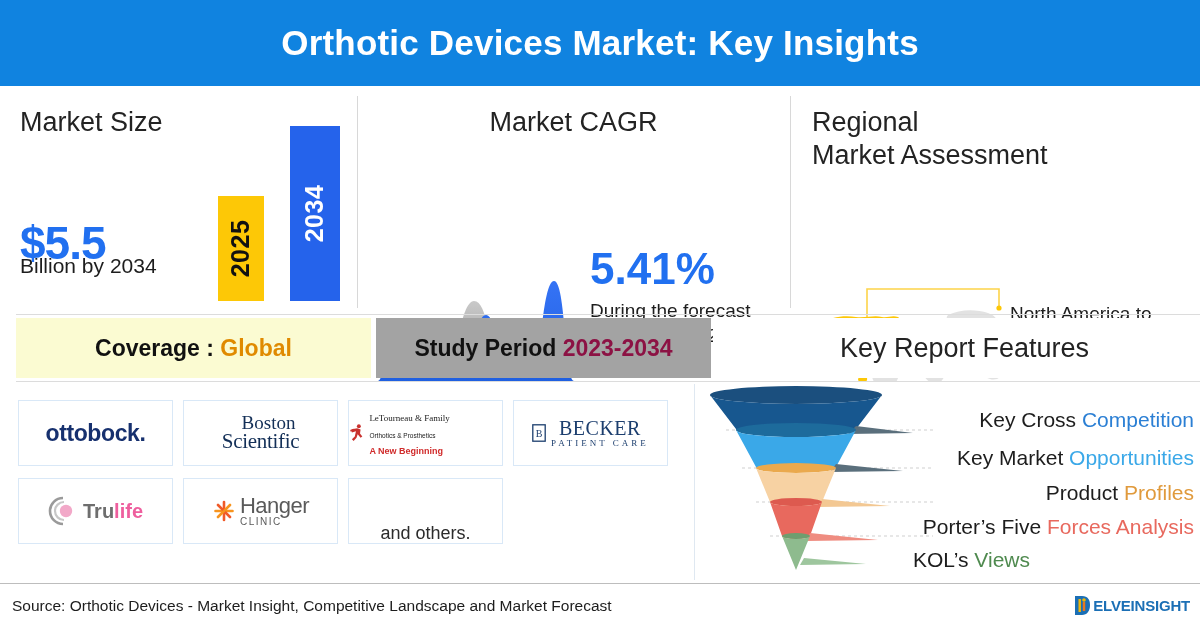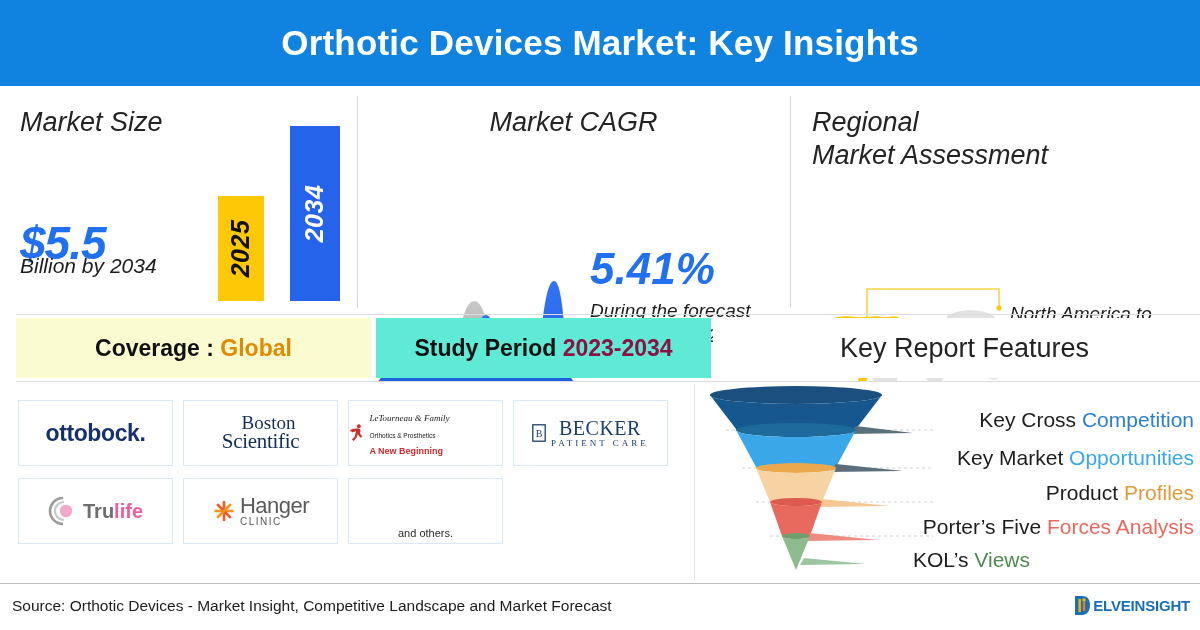--- a/index.html
+++ b/index.html
@@ -15,21 +15,21 @@
   .header{
     position:absolute;left:0;top:0;width:1200px;height:86px;
     background:#1083e0;display:flex;align-items:center;justify-content:center;
   }
   .header-title{
     color:#ffffff;font-size:35px;font-weight:bold;letter-spacing:.2px;
     font-family:"Liberation Sans",sans-serif;
   }
 
   
-  .top-row{position:absolute;left:0;top:86px;width:1200px;height:228px;background:#fff;font-style:italic;}
+  .top-row{position:absolute;left:0;top:86px;width:1200px;height:228px;background:#fff;}
   .vdiv{position:absolute;top:10px;width:1px;height:212px;background:#d8d8d8;}
   .vdiv.a{left:357px;}
   .vdiv.b{left:790px;}
 
   .panel-title{
     position:absolute;color:#232323;font-size:27px;font-weight:normal;
     line-height:1.22;white-space:pre-line;
   }
 
   
@@ -58,21 +58,21 @@
 
   
   .rg-title{left:812px;top:20px;}
   .rg-map{position:absolute;left:810px;top:193px;width:200px;height:120px;}
   .rg-note{position:absolute;left:1010px;top:215px;width:180px;color:#1d1d1d;font-size:19px;line-height:1.34;}
 
   
   .band-row{position:absolute;left:16px;top:314px;width:1200px;height:54px;}
   .band{position:absolute;top:4px;height:60px;display:flex;align-items:center;justify-content:center;}
   .band.coverage{left:0;width:355px;background:#fbfbd2;}
-  .band.study{left:360px;width:335px;background:#5eead4;}
+  .band.study{left:360px;width:335px;background:#a3a3a3;}
   .band.features{left:697px;width:503px;background:#ffffff;}
   .band-text{font-size:23px;font-weight:bold;color:#111;}
   .band.features .band-text{font-size:27px;font-weight:normal;color:#232323;}
   .accent-amber{color:#e08a00;}
   .accent-maroon{color:#8c1244;}
   .band-hr{position:absolute;left:0;top:0;width:1200px;height:1px;background:#dcdcdc;}
   .band-hr.bot{top:67px;}
 
   
   .logo-area{position:absolute;left:0;top:382px;width:694px;height:200px;background:#fff;}
@@ -82,39 +82,39 @@
   .logo-cell{
     border:1px solid #d9e8f7;background:#fff;display:flex;
     align-items:center;justify-content:center;overflow:hidden;
   }
   .lg-ottobock{font-size:23px;font-weight:bold;color:#16306e;letter-spacing:-.4px;}
   .lg-boston{color:#132f57;font-family:"Liberation Serif",serif;line-height:.93;text-align:center;}
   .lg-boston .b1{display:block;font-size:19px;margin-left:16px;}
   .lg-boston .b2{display:block;font-size:21px;letter-spacing:-.3px;}
   .lg-let{display:flex;align-items:center;gap:3px;}
   .lg-let .txt{line-height:1.05;text-align:left;}
-  .lg-let .t1{font-size:9px;color:#1a1a1a;font-family:"Liberation Serif",serif;white-space:nowrap;font-style:italic;}
+  .lg-let .t1{font-size:9px;color:#1a1a1a;font-family:"Liberation Serif",serif;white-space:nowrap;}
   .lg-let .t2{font-size:6.5px;color:#1a1a1a;white-space:nowrap;}
   .lg-let .t3{font-size:9px;color:#d02b2b;font-weight:bold;white-space:nowrap;}
   .lg-bound{text-align:center;line-height:1;}
   .lg-bound .bw{font-size:17px;color:#5a86c4;letter-spacing:.6px;}
   .lg-bound .bs{font-size:5px;color:#9fb3cf;letter-spacing:1px;display:block;margin-top:1px;}
   .lg-becker{display:flex;align-items:center;gap:5px;color:#1c3e6e;}
   .lg-becker .bk{font-family:"Liberation Serif",serif;line-height:1;text-align:center;}
   .lg-becker .k1{font-size:20px;letter-spacing:.5px;display:block;}
   .lg-becker .k2{font-size:9px;letter-spacing:3px;display:block;margin-top:1px;}
   .lg-tru{display:flex;align-items:center;gap:5px;}
   .lg-tru .tt{font-size:20px;font-weight:bold;}
   .lg-tru .g{color:#6e6e6e;}
   .lg-tru .p{color:#ee5f9e;}
   .lg-hanger{display:flex;align-items:center;gap:4px;}
   .lg-hanger .hw{color:#5a5a5a;line-height:.95;}
   .lg-hanger .h1{font-size:22px;letter-spacing:-.5px;display:block;}
   .lg-hanger .h2{font-size:10px;letter-spacing:1.5px;display:block;}
-  .lg-others{font-size:11px;color:#2b2b2b;margin-top:44px;}
+  .lg-others{font-size:18px;color:#2b2b2b;margin-top:44px;}
 
   
   .funnel-area{position:absolute;left:694px;top:382px;width:506px;height:200px;background:#fff;}
   .funnel-div{position:absolute;left:0;top:2px;width:1px;height:196px;background:#dfe8f1;}
   .funnel-svg{position:absolute;left:4px;top:0px;width:235px;height:196px;}
   .flabels{position:absolute;left:235px;top:0;width:271px;height:196px;}
   .flab{position:absolute;right:6px;white-space:nowrap;font-size:21px;color:#1d1d1d;}
   .flab i{font-style:normal;}
 
   

